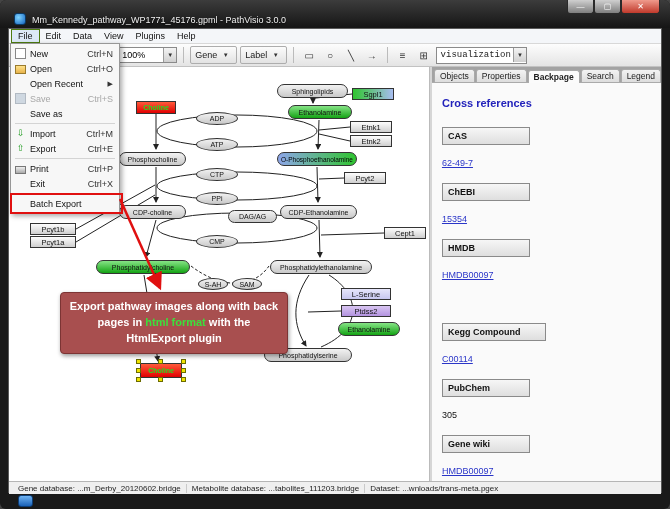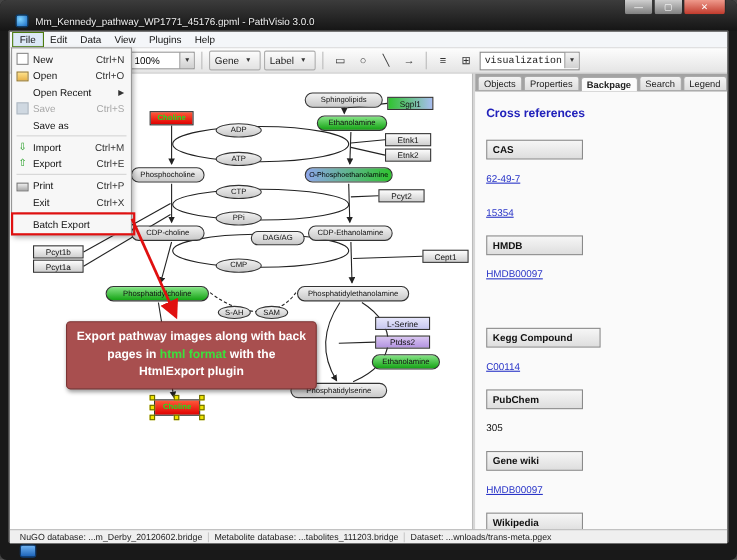--- a/index.html
+++ b/index.html
@@ -265,20 +265,21 @@
           <span class="tab">Legend</span>
         </div>
         <div class="bp-body">
           <div class="bp-heading">Cross references</div>
 
           <div class="bp-section">
             <div class="bp-header">CAS</div>
             <a href="#" class="bp-link">62-49-7</a>
           </div>
           <div class="bp-section">
+            <div class="bp-header">ChEBI</div>
             <a href="#" class="bp-link">15354</a>
           </div>
           <div class="bp-section">
             <div class="bp-header">HMDB</div>
             <a href="#" class="bp-link">HMDB00097</a>
           </div>
           <div class="bp-section">
             <div class="bp-header wide">Kegg Compound</div>
             <a href="#" class="bp-link">C00114</a>
           </div>
@@ -293,21 +294,21 @@
           <div class="bp-section">
             <div class="bp-header">Wikipedia</div>
 
           </div>
 
         </div>
       </div>
     </div>
 
     <div class="statusbar">
-      <span class="sb-item">NuGO database: ...m_Derby_20120602.bridge</span>
+      <span class="sb-item">Gene database: ...m_Derby_20120602.bridge</span>
       <span class="sb-item">Metabolite database: ...tabolites_111203.bridge</span>
       <span class="sb-item">Dataset: ...wnloads/trans-meta.pgex</span>
     </div>
   </div>
 
   <div class="file-menu">
     <div class="mi">
       <span class="mi-ic page"></span>
       <span>New</span>
       <span class="short">Ctrl+N</span>

